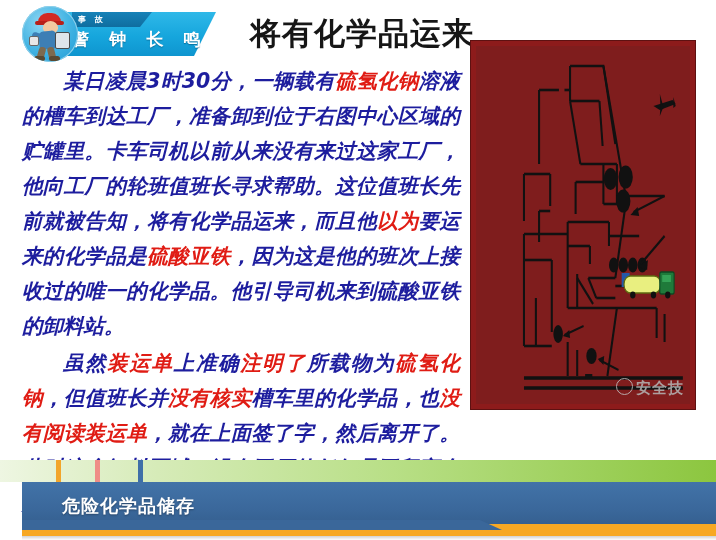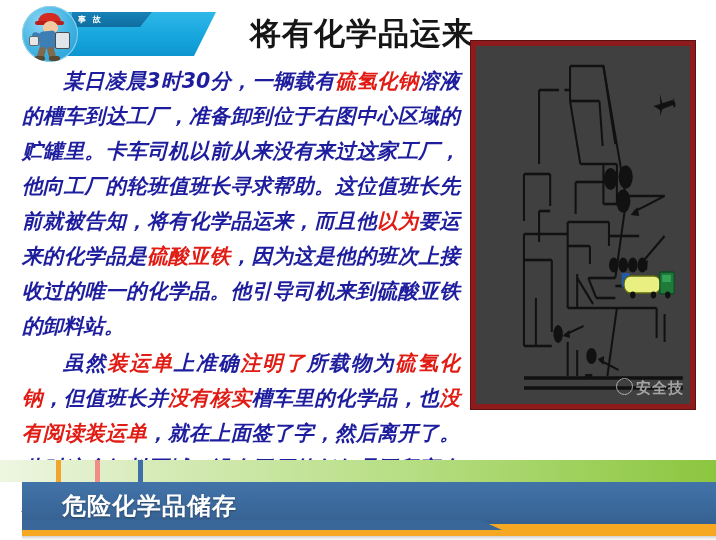--- a/index.html
+++ b/index.html
@@ -3,21 +3,21 @@
 <meta charset="utf-8">
 <style>
   html,body{margin:0;padding:0;}
   body{
     width:716px;height:540px;
     background:#ffffff;
     font-family:"DejaVu Sans","Liberation Sans",sans-serif;
     overflow:hidden;position:relative;
   }
   
-  .badge-wrap{position:absolute;left:14px;top:4px;width:210px;height:58px;}
+  .badge-wrap{position:absolute;left:14px;top:4px;width:210px;height:58px;font-family:Liberation Mono, monospace;}
   .badge-ribbon{
     position:absolute;left:52px;top:8px;width:150px;height:44px;
     background:linear-gradient(180deg,#2fb8e8 0%,#16a6dd 55%,#0e95cf 100%);
     clip-path:polygon(0 0,150px 0,128px 44px,0 44px);
   }
   .badge-ribbon-top{
     position:absolute;left:58px;top:8px;width:80px;height:15px;
     background:linear-gradient(180deg,#1782b8 0%,#0f6d9f 100%);
     clip-path:polygon(0 0,80px 0,68px 15px,0 15px);
   }
@@ -73,21 +73,21 @@
     position:absolute;left:22px;top:64px;width:438px;
     color:#1d1d9e;font-size:20.5px;line-height:35px;
     font-weight:bold;text-align:justify;letter-spacing:0px;font-style:italic;
   }
   .body-col p{margin:0;text-indent:2em;}
   .body-col p+p{margin-top:2px;}
 
   
   .diagram-frame{
     position:absolute;left:471px;top:41px;width:224px;height:368px;
-    border:5px solid #8d1b1b;background:#404040;box-sizing:border-box;
+    border:5px solid #8d1b1b;background:#7f1d1d;box-sizing:border-box;
     box-shadow:0 0 0 1px #5e1111;
     padding-left:44px;
   }
   .diagram-frame svg{display:block;width:100%;height:100%;}
   .wm{
     position:absolute;right:6px;bottom:6px;
     font-size:15px;color:#b6b6b6;font-weight:bold;letter-spacing:1px;
     opacity:.85;white-space:nowrap;
   }
   .wm .wm-dot{
@@ -104,21 +104,21 @@
   .tick.t1{left:56px;background:#f2a52a;}
   .tick.t2{left:95px;background:#ef8d86;}
   .tick.t3{left:138px;background:#3f6fa8;}
   .blue-bar{
     position:absolute;left:22px;top:482px;width:694px;height:48px;
     background:linear-gradient(180deg,#4273a8 0%,#3a679a 60%,#33five 100%);
     background:linear-gradient(180deg,#4273a8 0%,#3a679a 60%,#335d8c 100%);
   }
   .blue-bar-text{
     position:absolute;left:62px;top:490px;width:420px;height:32px;
-    color:#ffffff;font-size:24px;line-height:32px;font-weight:bold;
+    color:#ffffff;font-size:18px;line-height:32px;font-weight:bold;
     letter-spacing:1px;text-shadow:0 1px 2px rgba(0,0,0,.35);
   }
   .orange-band{
     position:absolute;left:22px;top:524px;width:694px;height:12px;
     background:#f7a823;
   }
   .orange-mask{
     position:absolute;left:22px;top:520px;width:480px;height:10px;
     background:#3a679a;
     clip-path:polygon(0 0,458px 0,480px 10px,0 10px);
@@ -128,20 +128,21 @@
     background:linear-gradient(180deg,rgba(0,0,0,.18),rgba(0,0,0,0));
   }
 </style>
 </head>
 <body>
 
 <div class="badge-wrap">
   <div class="badge-ribbon"></div>
   <div class="badge-ribbon-top"></div>
   <div class="badge-sub">事 故</div>
+  <div class="badge-main">警 钟 长 鸣</div>
   <div class="badge-circle">
     <div class="w-helmet"></div>
     <div class="w-face"></div>
     <div class="w-arm"></div>
     <div class="w-body"></div>
     <div class="w-board"></div>
     <div class="w-hand"></div>
     <div class="w-legA"></div>
     <div class="w-legB"></div>
     <div class="w-shoeA"></div>

